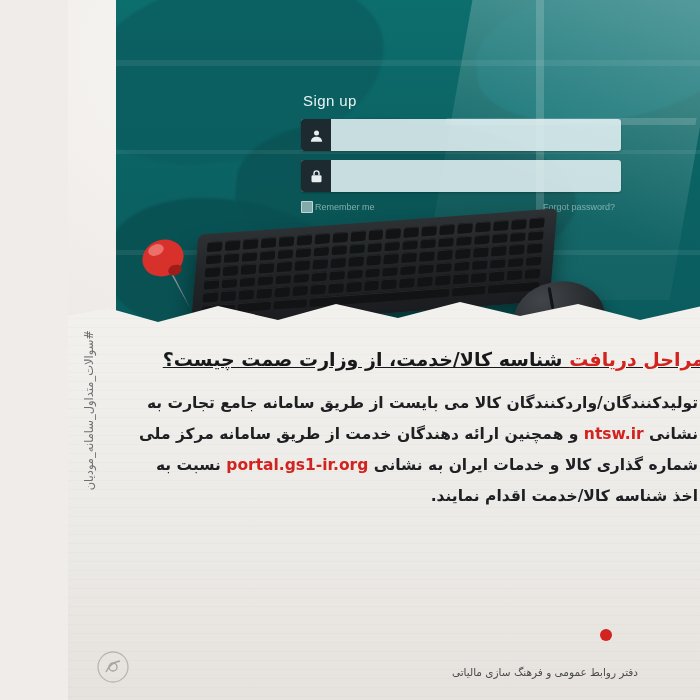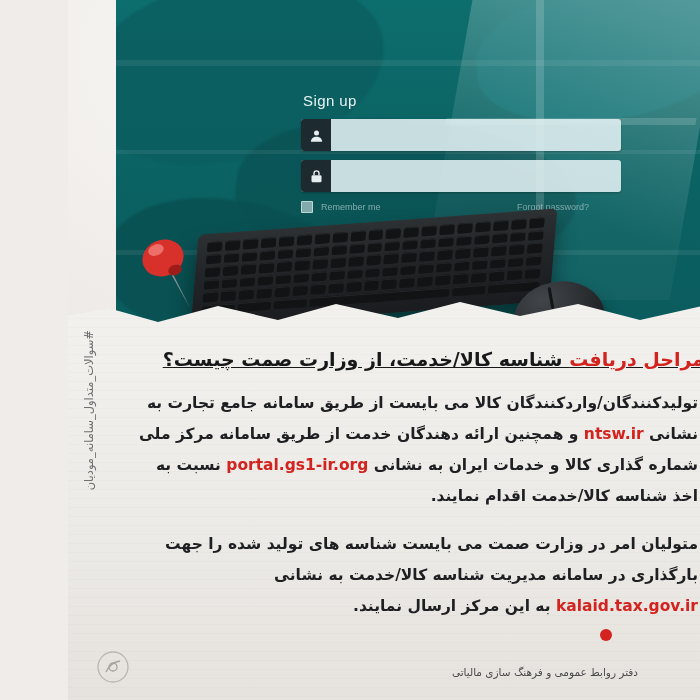--- a/index.html
+++ b/index.html
@@ -63,29 +63,29 @@
     background:#1d2b31;display:flex;align-items:center;justify-content:center;
   }
   .field .ic svg{display:block}
   .field .inp{
     flex:1;height:32px;border:0;outline:0;background:transparent;
     font-size:12px;color:#2b3a40;padding:0 8px;
     font-family:"Liberation Sans", sans-serif;
   }
   .field .inp::placeholder{color:#7c8b90}
   .subrow{
-    display:flex;align-items:center;gap:8px;margin-top:4px;
+    display:flex;align-items:center;gap:2px;margin-top:4px;
     font-family:"Liberation Sans", sans-serif;font-size:9px;
   }
   .cb{
     width:10px;height:10px;background:rgba(230,240,242,.55);
     border:1px solid rgba(255,255,255,.5);border-radius:1px;
   }
   .sub-remember{color:rgba(225,240,240,.55)}
-  .sub-forgot{color:rgba(225,240,240,.5);margin-left:auto;margin-right:32px}
+  .sub-forgot{color:rgba(225,240,240,.5);margin-left:auto;margin-right:6px}
   
   .keyboard{
     position:absolute;left:78px;top:222px;width:360px;height:92px;
     background:linear-gradient(180deg,#2e3134 0%,#232629 40%,#1a1c1f 100%);
     border-radius:6px;
     transform:rotate(-4.2deg) skewX(-9deg);
     box-shadow:0 14px 22px rgba(0,0,0,.45);
   }
   .kbd-inner{
     position:absolute;left:10px;top:8px;right:12px;bottom:12px;
@@ -339,23 +339,20 @@
 
   <div class="content">
     <h1 class="headline">
       <span class="hl">مراحل دریافت</span><span> شناسه کالا/خدمت، از وزارت صمت چیست؟</span>
     </h1>
 
     <p class="para">
       <span>تولیدکنندگان/واردکنندگان کالا می بایست از طریق سامانه جامع تجارت به نشانی </span><span class="url">ntsw.ir</span><span> و همچنین ارائه دهندگان خدمت از طریق سامانه مرکز ملی شماره گذاری کالا و خدمات ایران به نشانی </span><span class="url">portal.gs1-ir.org</span><span> نسبت به اخذ شناسه کالا/خدمت اقدام نمایند.</span>
     </p>
 
-    <p class="para">
-      <span>متولیان امر در وزارت صمت می بایست شناسه های تولید شده را جهت بارگذاری در سامانه مدیریت شناسه کالا/خدمت به نشانی </span><span class="url">kalaid.tax.gov.ir</span><span> به این مرکز ارسال نمایند.</span>
-    </p>
 
     <span class="dot"></span>
   </div>
 
   <div class="vtag">#سوالات_متداول_سامانه_مودیان</div>
 
   <div class="footer">دفتر روابط عمومی و فرهنگ سازی مالیاتی</div>
   <div class="footer-logo">
     <svg width="34" height="34" viewBox="0 0 34 34">
       <circle cx="17" cy="17" r="15" fill="none" stroke="#b9b6b2" stroke-width="1.3"></circle>

